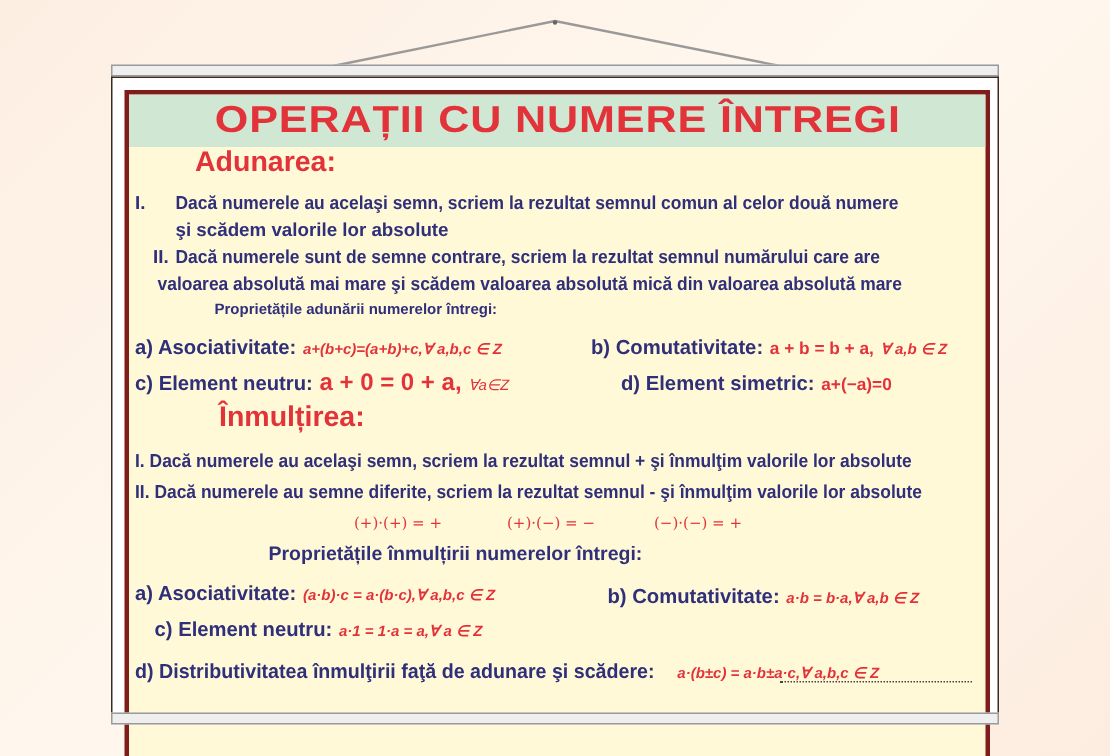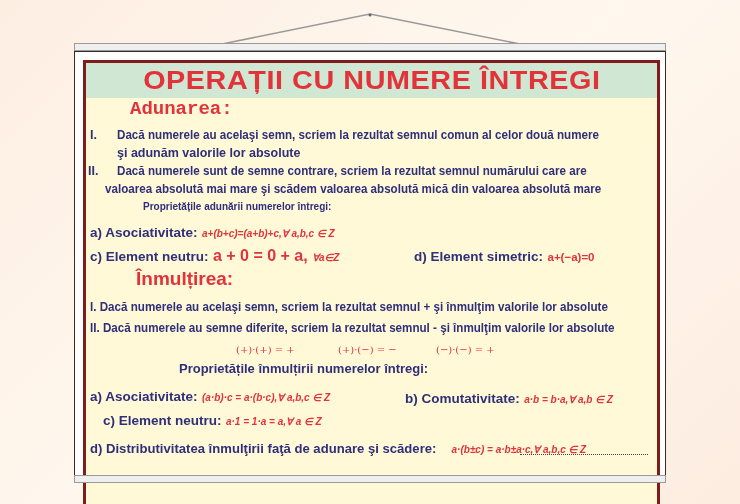--- a/index.html
+++ b/index.html
@@ -54,46 +54,51 @@
 </svg>
 
 <div class="rod top"></div>
 
 <div class="poster">
   <div class="panel">
     <div class="title-band">
       <span class="title">OPERAȚII CU NUMERE ÎNTREGI</span>
     </div>
 
-    <div class="abs section-head" style="left:44px; top:35px;font-family:Liberation Mono, monospace;">Adunarea:</div>
+    <div class="abs section-head" style="left:44px; top:35px;">Adunarea:</div>
 
     <div class="abs txt" style="left:4px; top:65px;">I.</div>
     <div class="abs txt" style="left:31px; top:65px; transform:scaleX(0.93);">Dacă numerele au acelaşi semn, scriem la rezultat semnul comun al celor două numere</div>
-    <div class="abs txt" style="left:31px; top:83px;">şi adunăm valorile lor absolute</div>
-    <div class="abs txt" style="left:2px; top:101px;">II.</div>
+    <div class="abs txt" style="left:31px; top:83px;">şi scădem valorile lor absolute</div>
+    <div class="abs txt" style="left:16px; top:101px;">II.</div>
     <div class="abs txt" style="left:31px; top:101px; transform:scaleX(0.93);">Dacă numerele sunt de semne contrare, scriem la rezultat semnul numărului care are</div>
     <div class="abs txt" style="left:19px; top:119px; transform:scaleX(0.93);">valoarea absolută mai mare şi scădem valoarea absolută mică din valoarea absolută mare</div>
 
     <div class="abs txt" style="left:57px; top:138px; font-size:10px;">Proprietățile adunării numerelor întregi:</div>
 
     <div class="abs" style="left:4px; top:160px;">
       <span class="prop">a) Asociativitate:</span>
       <span class="formula">a+(b+c)=(a+b)+c,∀ a,b,c ∈ Z</span>
     </div>
+    <div class="abs" style="left:308px; top:160px;">
+      <span class="prop">b) Comutativitate:</span>
+      <span class="formula-up">a + b = b + a,</span>
+      <span class="formula">∀ a,b ∈ Z</span>
+    </div>
     <div class="abs" style="left:4px; top:184px;">
       <span class="prop">c) Element neutru:</span>
       <span class="formula-up" style="font-size:16px;">a + 0 = 0 + a,</span>
-      <span class="formula" style="font-weight:bold;">∀a∈Z</span>
+      <span class="formula" style="font-weight:normal;">∀a∈Z</span>
     </div>
     <div class="abs" style="left:308px; top:184px;margin-left:20px;">
       <span class="prop">d) Element simetric:</span>
       <span class="formula-up">a+(−a)=0</span>
     </div>
 
-    <div class="abs section-head" style="left:50px; top:205px;text-align:right;">Înmulțirea:</div>
+    <div class="abs section-head" style="left:60px; top:205px;text-align:right;">Înmulțirea:</div>
 
     <div class="abs txt" style="left:4px; top:237px; transform:scaleX(0.93);">I. Dacă numerele au acelaşi semn, scriem la rezultat semnul + şi înmulţim valorile lor absolute</div>
     <div class="abs txt" style="left:4px; top:258px; transform:scaleX(0.93);">II. Dacă numerele au semne diferite, scriem la rezultat semnul - şi înmulţim valorile lor absolute</div>
 
     <div class="abs sign" style="left:150px; top:281px;">(+)·(+) = +</div>
     <div class="abs sign" style="left:252px; top:281px;">(+)·(−) = −</div>
     <div class="abs sign" style="left:350px; top:281px;">(−)·(−) = +</div>
 
     <div class="abs" style="left:4px; top:324px;">
       <span class="prop">a) Asociativitate:</span>

